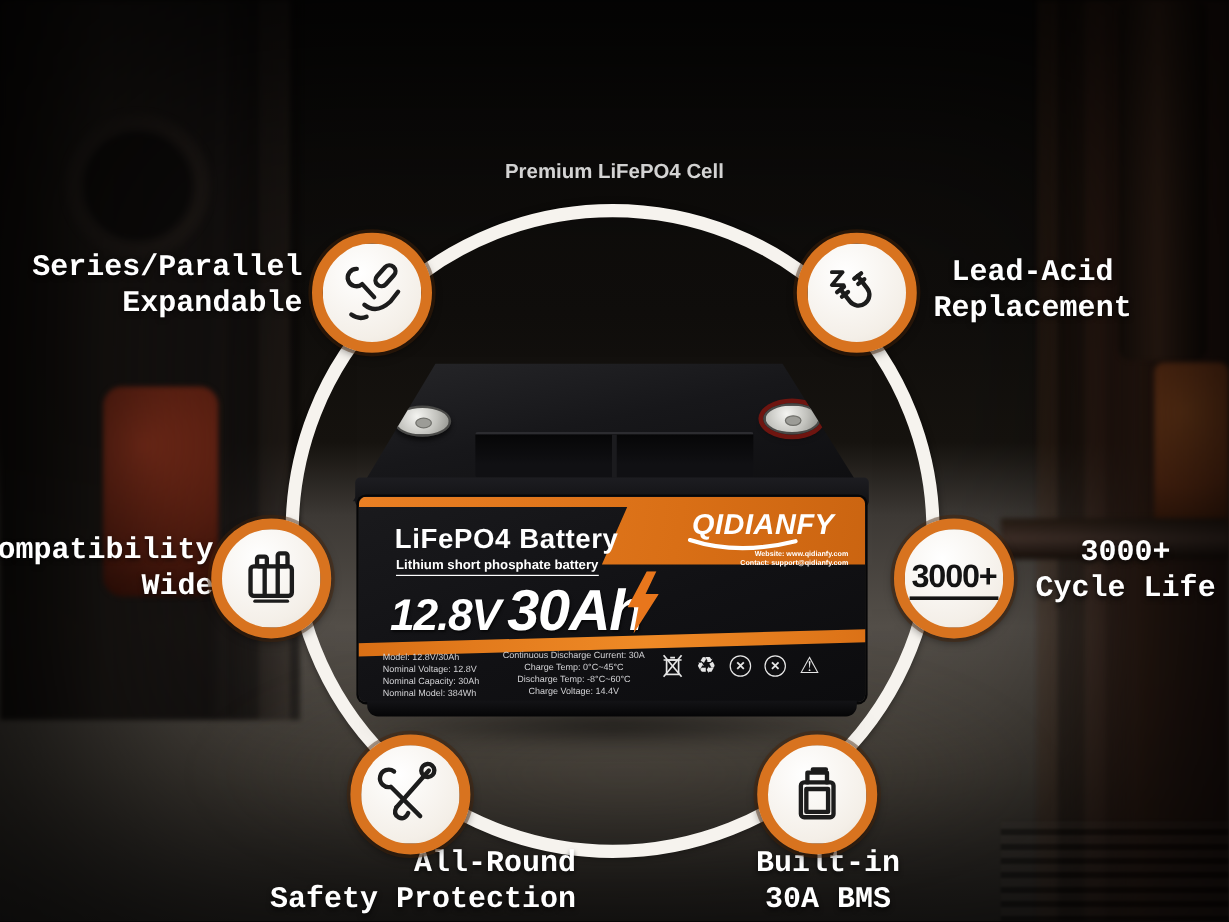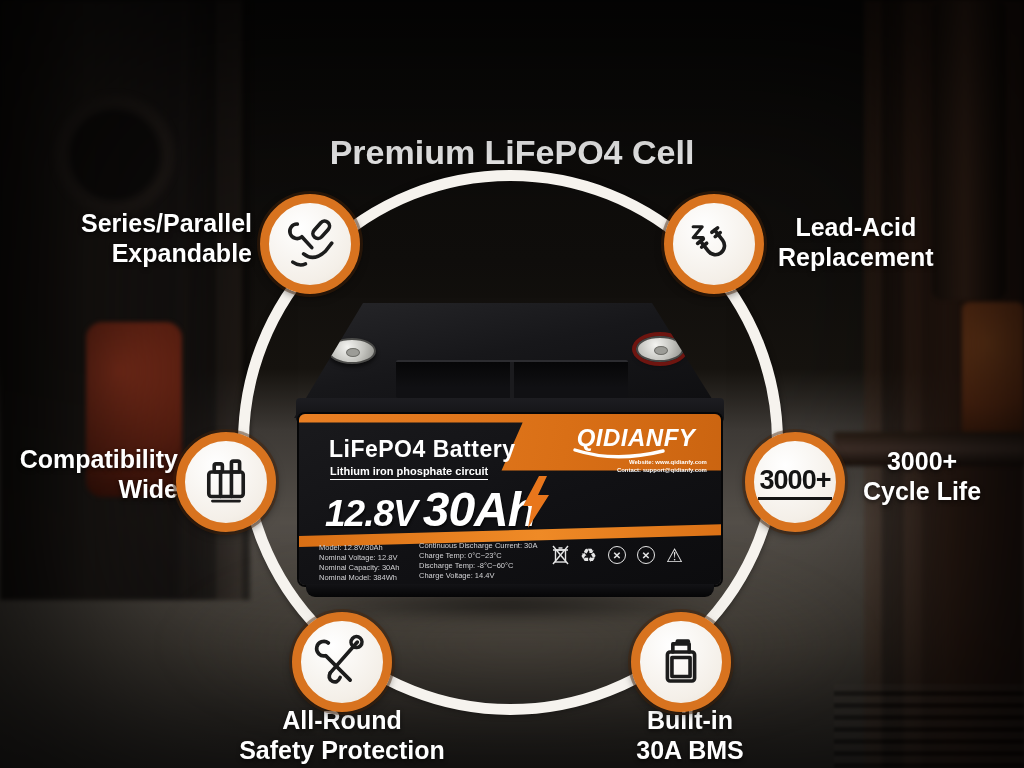--- a/index.html
+++ b/index.html
@@ -29,37 +29,37 @@
   .bg-floor-glow{position:absolute;left:160px;top:540px;width:720px;height:210px;border-radius:50%;filter:blur(18px);
     background:radial-gradient(ellipse at center,rgba(128,118,104,.30),rgba(0,0,0,0) 70%);}
   .bg-grate{position:absolute;right:0;bottom:0;width:190px;height:84px;opacity:.55;filter:blur(1px);
     background:repeating-linear-gradient(0deg,rgba(0,0,0,.65) 0 5px,rgba(90,82,74,.35) 5px 12px);}
   .vignette{position:absolute;inset:0;box-shadow:inset 0 0 190px 70px rgba(0,0,0,.8);pointer-events:none;}
 
   
   .title{position:absolute;left:0;top:24px;width:100%;text-align:center;
     font-size:40px;font-weight:700;letter-spacing:1px;word-spacing:12px;color:#e07e22;}
   .tagline{position:absolute;left:0;top:133px;width:100%;text-align:center;
-    font-size:34px;font-weight:700;color:#fff;}
+    font-size:17px;font-weight:700;color:#fff;}
 
   
   .ring{position:absolute;left:238px;top:170px;width:545px;height:545px;border-radius:50%;
     border:11px solid #f6f3ee;z-index:2;box-shadow:0 0 6px rgba(0,0,0,.45);}
   .medallion{position:absolute;width:100px;height:100px;border-radius:50%;z-index:5;
     background:radial-gradient(circle at 38% 30%,#ffffff,#f4efe8 70%,#e9e2d8);
     border:9px solid #d8731f;box-shadow:0 0 0 3px rgba(70,35,8,.45),0 3px 8px rgba(0,0,0,.5);
     display:flex;align-items:center;justify-content:center;}
   .medallion svg{width:58px;height:58px;}
   .badge-3000{font-size:27px;font-weight:800;color:#141414;border-bottom:3px solid #141414;
     padding:0 2px 1px 2px;letter-spacing:-1px;}
 
   
   .feat{position:absolute;z-index:3;color:#fff;font-size:25px;font-weight:700;line-height:30px;
     text-shadow:0 2px 4px rgba(0,0,0,.6);text-align:center;}
-  .feat span{display:block;}
+  .feat span{display:block;font-family:Liberation Mono, monospace;}
   .feat.right-al{text-align:right;}
   .feat.center-al{text-align:center;}
 
   
   .bat{position:absolute;z-index:4;}
   .bat-shadow{position:absolute;left:288px;top:588px;width:444px;height:34px;border-radius:50%;
     background:radial-gradient(ellipse at center,rgba(0,0,0,.65),rgba(0,0,0,0) 70%);filter:blur(7px);z-index:3;}
   .bat-top{left:290px;top:298px;width:440px;height:122px;
     clip-path:polygon(73px 5px,362px 5px,434px 120px,4px 120px);
     background:linear-gradient(168deg,#27272a 0%,#17171a 45%,#0d0d0f 100%);}
@@ -100,21 +100,21 @@
   .caution{position:absolute;left:256px;top:66px;width:147px;height:51px;border:1.5px dashed #cfcfcf;
     border-radius:2px;display:flex;align-items:center;gap:5px;padding:3px 4px;}
   .caution-title{font-size:15px;font-weight:800;color:#fff;flex:0 0 auto;}
   .caution-lines{flex:1;color:#cfcfcf;font-size:7px;line-height:8.5px;transform:scale(.62);
     transform-origin:left center;width:160%;white-space:nowrap;}
   .front-stripe{position:absolute;left:-6px;top:116px;width:106%;height:11px;transform:rotate(-1.6deg);
     background:linear-gradient(90deg,#d96f15,#ef8a26 55%,#d96f15);}
   .specs{position:absolute;color:#d2d2d5;font-size:7.5px;line-height:10px;font-weight:400;}
   .specs span{display:block;white-space:nowrap;}
   .specs.col-l{left:20px;top:129px;}
-  .specs.col-r{left:120px;top:127px;}
+  .specs.col-r{left:120px;top:127px;text-align:center;}
   .certs{position:absolute;left:253px;top:131px;display:flex;align-items:center;gap:11px;color:#e6e6e6;}
   .cert-glyph{font-size:19px;line-height:20px;font-family:"DejaVu Sans",sans-serif;}
   .cert-circle{width:18px;height:18px;border-radius:50%;border:1.5px solid #e6e6e6;
     display:flex;align-items:center;justify-content:center;font-size:10px;font-weight:700;}
 </style>
 </head>
 <body>
 
 <div class="stage">
 
@@ -138,21 +138,21 @@
   <div class="bat bat-top">
     <div class="bat-handle"></div>
     <div class="terminal neg"></div>
     <div class="terminal pos"></div>
   </div>
   <div class="bat bat-shoulder"></div>
 
   <div class="bat bat-front">
     <div class="orange-band"></div>
     <div class="prod-name">LiFePO4  Battery</div>
-    <div class="prod-sub">Lithium iron phosphate circuit</div>
+    <div class="prod-sub">Lithium short phosphate battery</div>
     <div class="brand">QIDIANFY</div>
     <svg class="brand-swoosh" viewBox="0 0 96 14">
       <path d="M4 3 Q 44 16 92 4" fill="none" stroke="#ffffff" stroke-width="3.4" stroke-linecap="round"></path>
     </svg>
     <div class="brand-sub">
       <div>Website: www.qidianfy.com</div>
       <div>Contact: support@qidianfy.com</div>
     </div>
     <div class="rating">
       <span class="v">12.8V</span><span class="ah">30Ah</span>
@@ -162,21 +162,21 @@
     </svg>
     <div class="front-stripe"></div>
     <div class="specs col-l">
       <span>Model: 12.8V/30Ah</span>
       <span>Nominal Voltage: 12.8V</span>
       <span>Nominal Capacity: 30Ah</span>
       <span>Nominal Model: 384Wh</span>
     </div>
     <div class="specs col-r">
       <span>Continuous Discharge Current: 30A</span>
-      <span>Charge Temp: 0°C~23°C</span>
+      <span>Charge Temp: 0°C~45°C</span>
       <span>Discharge Temp: -8°C~60°C</span>
       <span>Charge Voltage: 14.4V</span>
     </div>
     <div class="certs">
       <svg width="17" height="20" viewBox="0 0 17 20">
         <g fill="none" stroke="#e6e6e6" stroke-width="1.4">
           <rect x="3.5" y="5" width="10" height="12"></rect>
             <line x1="1" y1="5" x2="16" y2="5"></line>
           <line x1="6.5" y1="3" x2="10.5" y2="3"></line>
             <line x1="1" y1="1" x2="16" y2="19"></line>
@@ -250,21 +250,21 @@
     <span>Replacement</span>
   </div>
   <div class="feat right-al" style="right:846px;top:444px;">
     <span>Compatibility</span>
     <span>Wide</span>
   </div>
   <div class="feat" style="left:863px;top:446px;">
     <span>3000+</span>
     <span>Cycle Life</span>
   </div>
-  <div class="feat center-al" style="left:192px;top:705px;width:300px;">
+  <div class="feat center-al" style="left:180px;top:705px;width:300px;text-align:right;">
     <span>All-Round</span>
     <span>Safety Protection</span>
   </div>
   <div class="feat center-al" style="left:540px;top:705px;width:300px;">
     <span>Built-in</span>
     <span>30A BMS</span>
   </div>
 
   <div class="vignette"></div>
 </div>

